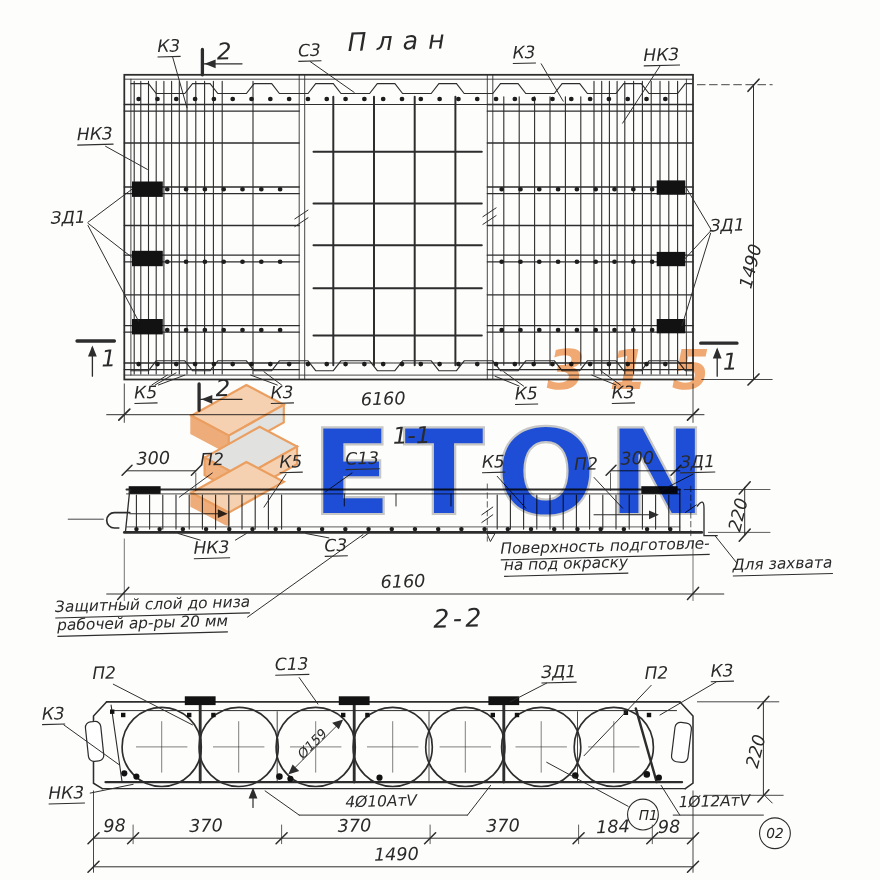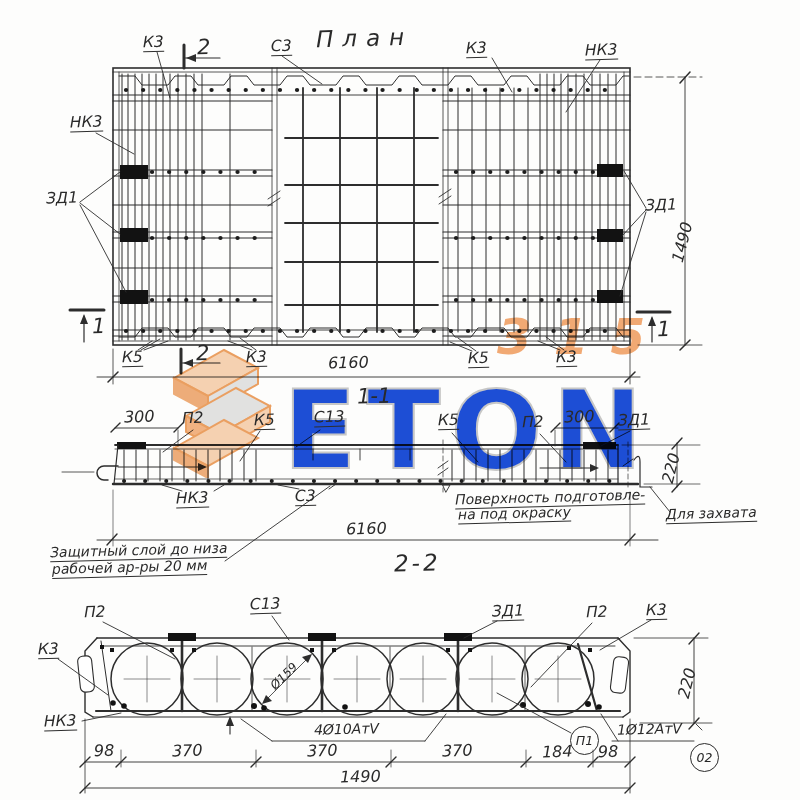--- a/index.html
+++ b/index.html
@@ -263,21 +263,21 @@
   <div class="lbl" style="left:84px;top:604px;">П2</div>
   <div class="lbl u" style="left:250px;top:596px;">С13</div>
   <div class="lbl u" style="left:492px;top:603px;">ЗД1</div>
   <div class="lbl" style="left:586px;top:604px;">П2</div>
   <div class="lbl u" style="left:646px;top:602px;">К3</div>
   <div class="lbl u" style="left:38px;top:641px;">К3</div>
   <div class="lbl u" style="left:44px;top:713px;">НК3</div>
   <div class="lbl" style="left:268px;top:670px;font-size:12px;transform:rotate(-45deg);">Ø159</div>
   <div class="lbl small" style="left:314px;top:722px;">4Ø10АтV</div>
   <div class="lbl small" style="left:617px;top:722px;">1Ø12АтV</div>
-  <div class="balloon" style="left:570px;top:726px;">
+  <div class="balloon" style="left:570px;top:726px;justify-content:flex-end;">
     <span>П1</span>
   </div>
   <div class="balloon" style="left:690px;top:729px;margin-top:14px;">
     <span>02</span>
   </div>
   <div class="lbl num rot" style="left:676px;top:696px;">220</div>
   <div class="lbl num" style="left:94px;top:743px;">98</div>
   <div class="lbl num" style="left:172px;top:743px;">370</div>
   <div class="lbl num" style="left:307px;top:743px;">370</div>
   <div class="lbl num" style="left:442px;top:743px;">370</div>

